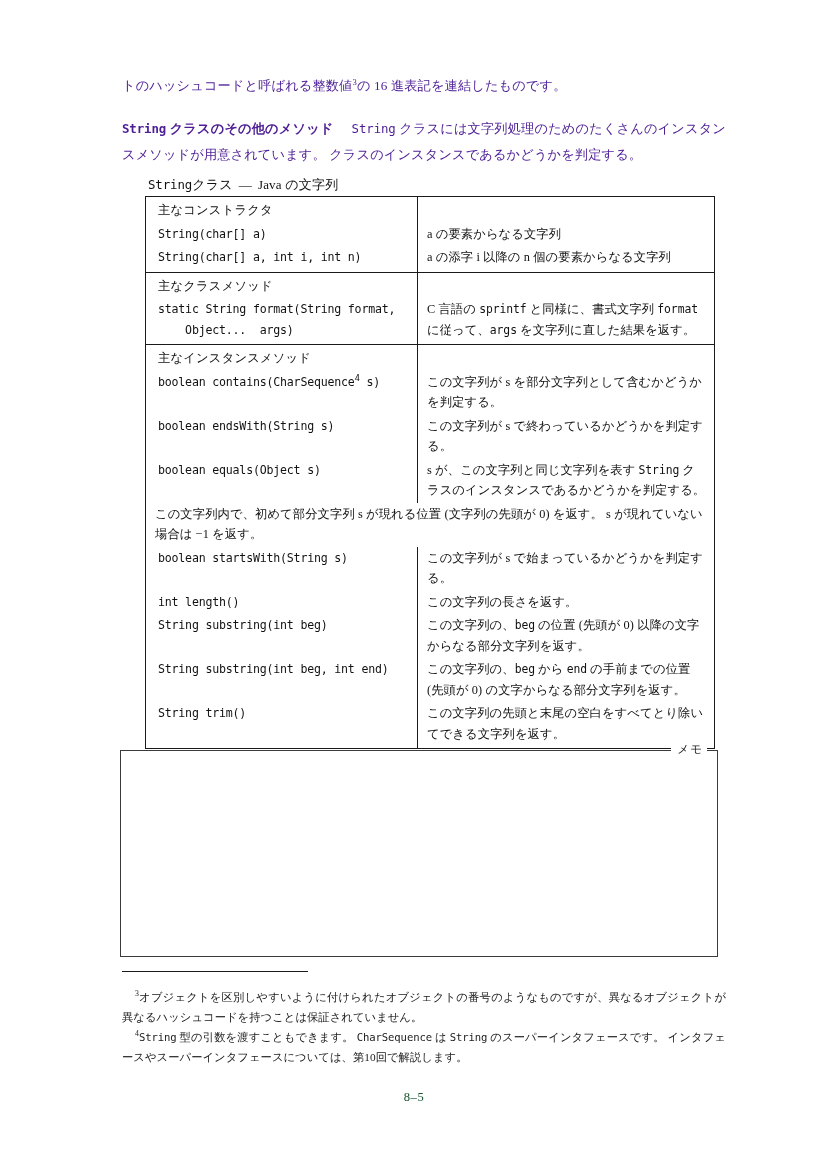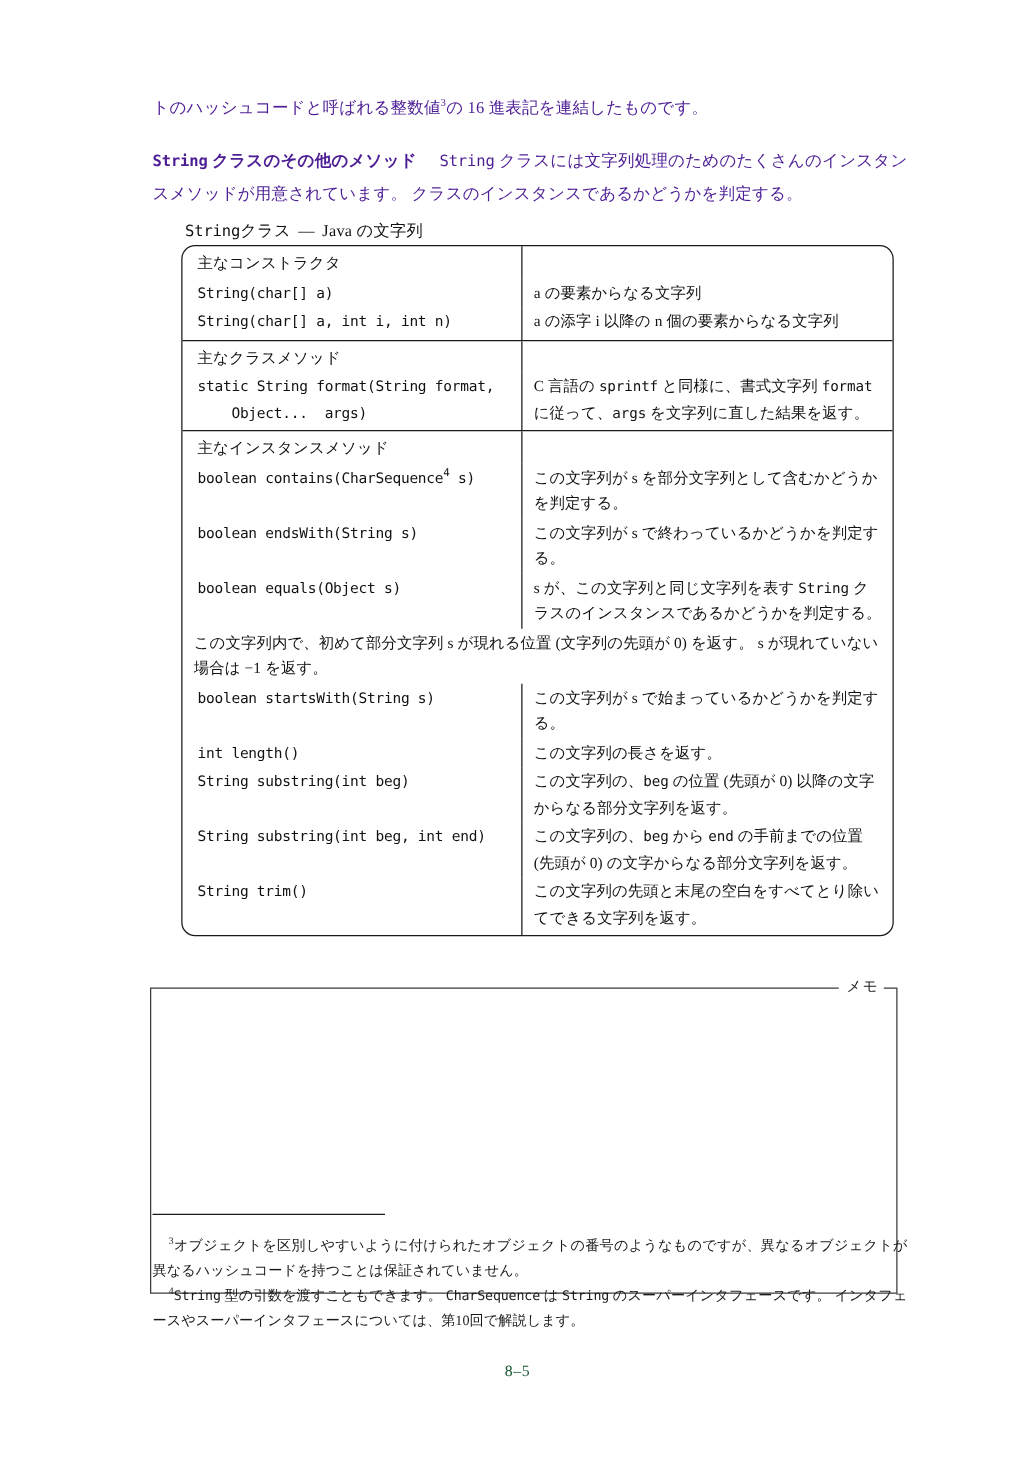--- a/index.html
+++ b/index.html
@@ -79,21 +79,20 @@
     width: 568px;
     border-collapse: collapse;
     table-layout: fixed;
   }
   
   #method-table {
     border-left: 1.1px solid #1a1a1a;
     border-right: 1.1px solid #1a1a1a;
     border-top: 1.1px solid #1a1a1a;
     border-bottom: 1.1px solid #1a1a1a;
-    border-radius: 11px;
   }
   .tgroup {
     border-bottom: 1.1px solid #1a1a1a;
   }
   .tgroup:last-child { border-bottom: none; }
   .trow {
     display: flex;
     align-items: stretch;
   }
   .cell-sig {
@@ -132,24 +131,23 @@
     letter-spacing: -0.1px;
   }
   .pad-b { padding-bottom: 4px; }
 
   
   #memo-box {
     position: absolute;
     left: 120px;
     top: 750px;
     width: 598px;
-    height: 245px;
+    height: 207px;
     box-sizing: border-box;
     border: 1.1px solid #3b3b3b;
-    margin-top: 40px;
   }
   #memo-label {
     position: absolute;
     right: 10px;
     top: -9px;
     background: #ffffff;
     padding: 0 4px 0 6px;
     font-size: 11.6px;
     letter-spacing: 1px;
     color: #1a1a1a;

